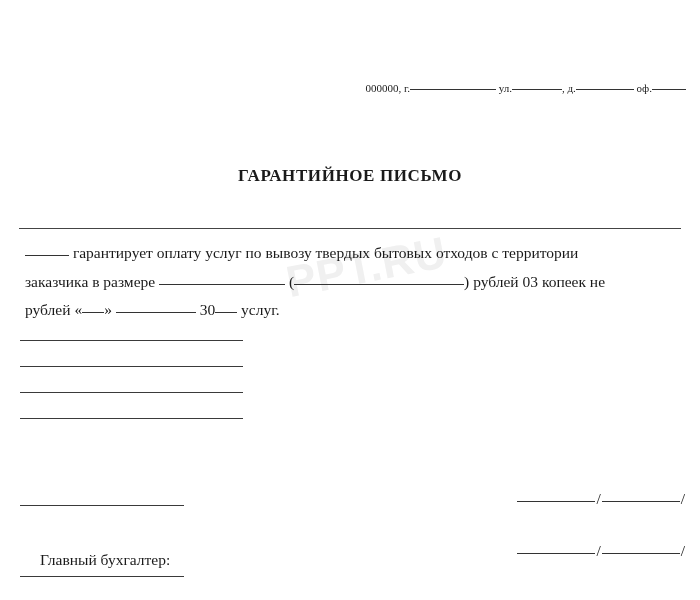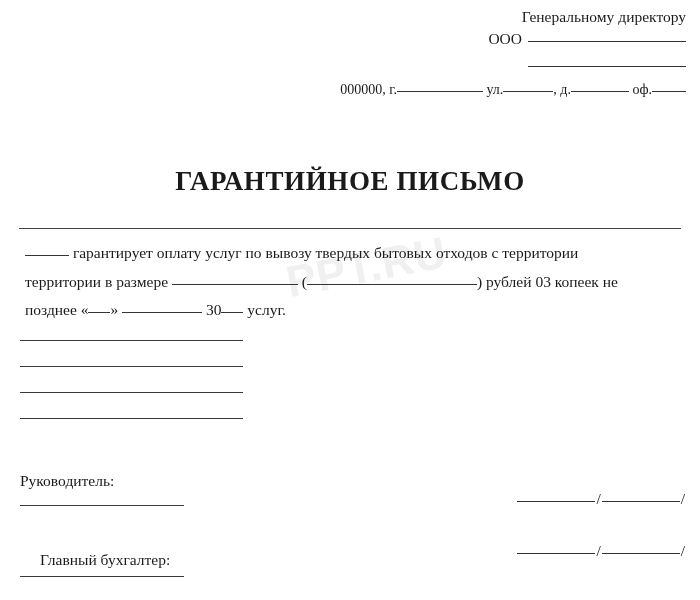--- a/index.html
+++ b/index.html
@@ -78,36 +78,36 @@
     white-space: nowrap;
   }
 
   
   .address {
     position: absolute;
     top: 82px;
     left: 0;
     width: 686px;
     text-align: right;
-    font-size: 14px;
+    font-size: 11px;
     white-space: nowrap;
   }
   .w-city   { width: 86px; }
   .w-street { width: 50px; }
   .w-house  { width: 58px; }
   .w-office { width: 34px; }
 
   
   .doc-title {
     position: absolute;
     top: 166px;
     left: 0;
     width: 700px;
     text-align: center;
-    font-size: 27px;
+    font-size: 17px;
     font-weight: 700;
     letter-spacing: 0.6px;
   }
 
   
   .top-rule {
     position: absolute;
     top: 228px;
     left: 19px;
     width: 662px;
@@ -190,70 +190,58 @@
     padding: 0 1px;
   }
 </style>
 </head>
 <body>
 
 <div class="page">
 
   <div class="watermark">PPT.RU</div>
 
-  <div class="header layer">
-    <div class="header-line">Генеральному директору</div>
-    <div class="header-line">
-      <span class="hdr-org">ООО</span><span class="rule-inline w-org"></span>
-    </div>
-    <div class="header-row2">
-      <span class="rule-inline w-org2"></span>
-    </div>
-  </div>
 
   <div class="address layer">
     <span>000000,</span>
     <span>г.</span><span class="rule-inline w-city"></span>
     <span>ул.</span><span class="rule-inline w-street"></span><span>, д.</span><span class="rule-inline w-house"></span>
     <span>оф.</span><span class="rule-inline w-office"></span>
   </div>
 
   <div class="doc-title layer">ГАРАНТИЙНОЕ ПИСЬМО</div>
 
   <div class="top-rule layer"></div>
 
   <div class="body-text layer">
     <p>
       <span class="rule-inline w-lead"></span>
       <span>гарантирует оплату услуг по вывозу твердых бытовых отходов с территории</span>
     </p>
     <p>
-      <span>территории в размере</span>
+      <span>заказчика в размере</span>
       <span class="rule-inline w-amount"></span>
       <span>(</span><span class="rule-inline w-words"></span><span>)</span>
       <span>рублей 03 копеек не</span>
     </p>
     <p>
-      <span>позднее «</span><span class="rule-inline w-day"></span><span>»</span>
+      <span>рублей «</span><span class="rule-inline w-day"></span><span>»</span>
       <span class="rule-inline w-month"></span>
       <span>30</span><span class="rule-inline w-year"></span>
       <span>услуг.</span>
     </p>
   </div>
 
   <div class="req-lines layer">
     <div class="req-line"></div>
     <div class="req-line"></div>
     <div class="req-line"></div>
     <div class="req-line"></div>
   </div>
 
-  <div class="sig-block sig-head layer">
-    <div class="sig-label">Руководитель:</div>
-  </div>
   <div class="sig-slash-row slash-head layer">
     <span class="rule-inline w-sigA"></span><span class="slash-sep">/</span><span class="rule-inline w-sigB"></span><span class="slash-sep">/</span>
   </div>
   <div class="sig-under-head layer"></div>
 
   <div class="sig-block sig-acct layer">
     <div class="sig-label">Главный бухгалтер:</div>
   </div>
   <div class="sig-slash-row slash-acct layer">
     <span class="rule-inline w-sigA"></span><span class="slash-sep">/</span><span class="rule-inline w-sigB"></span><span class="slash-sep">/</span>

